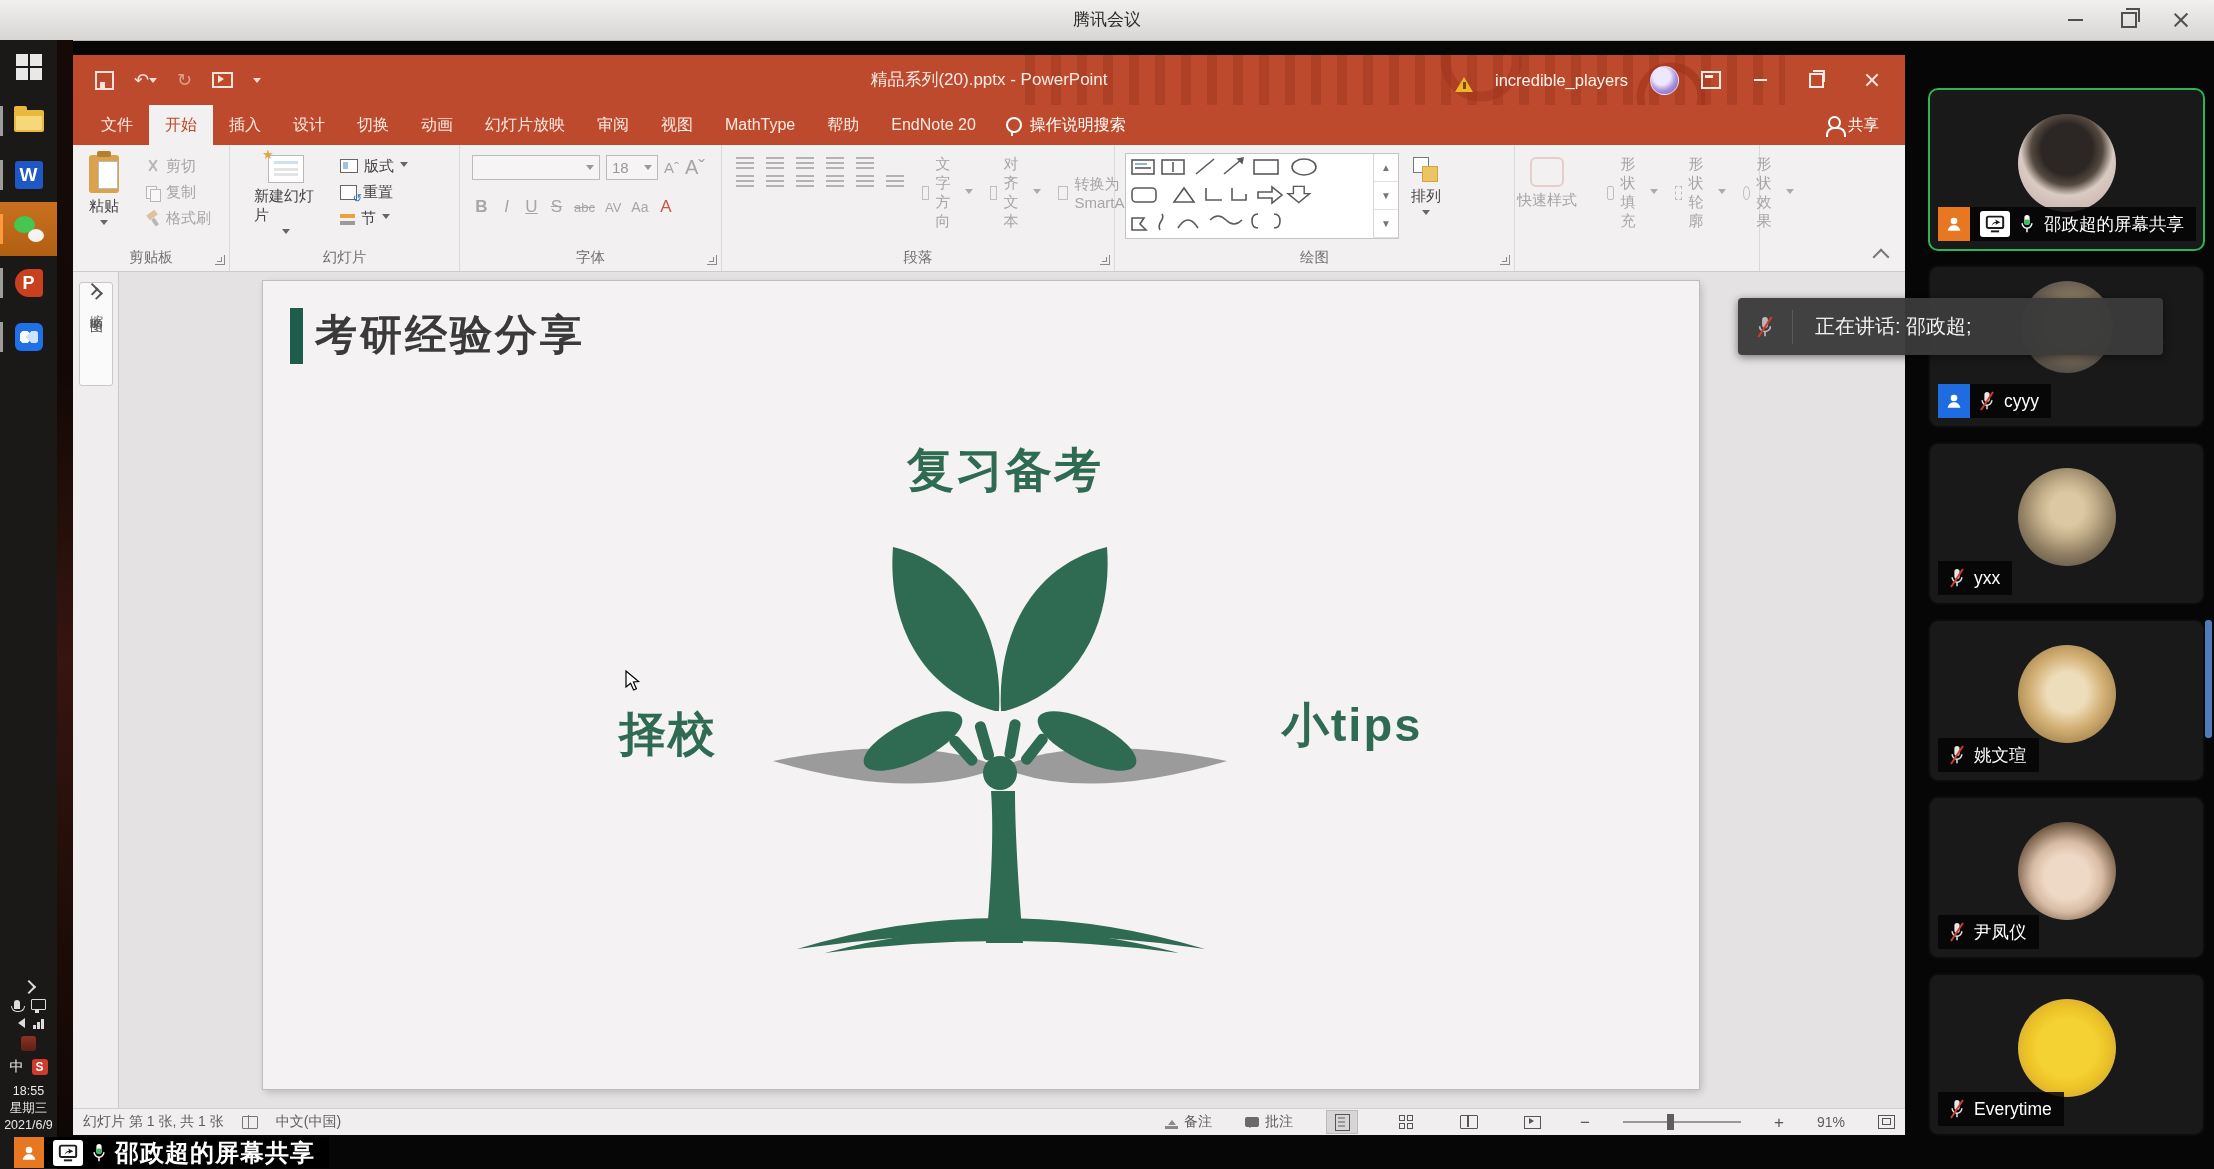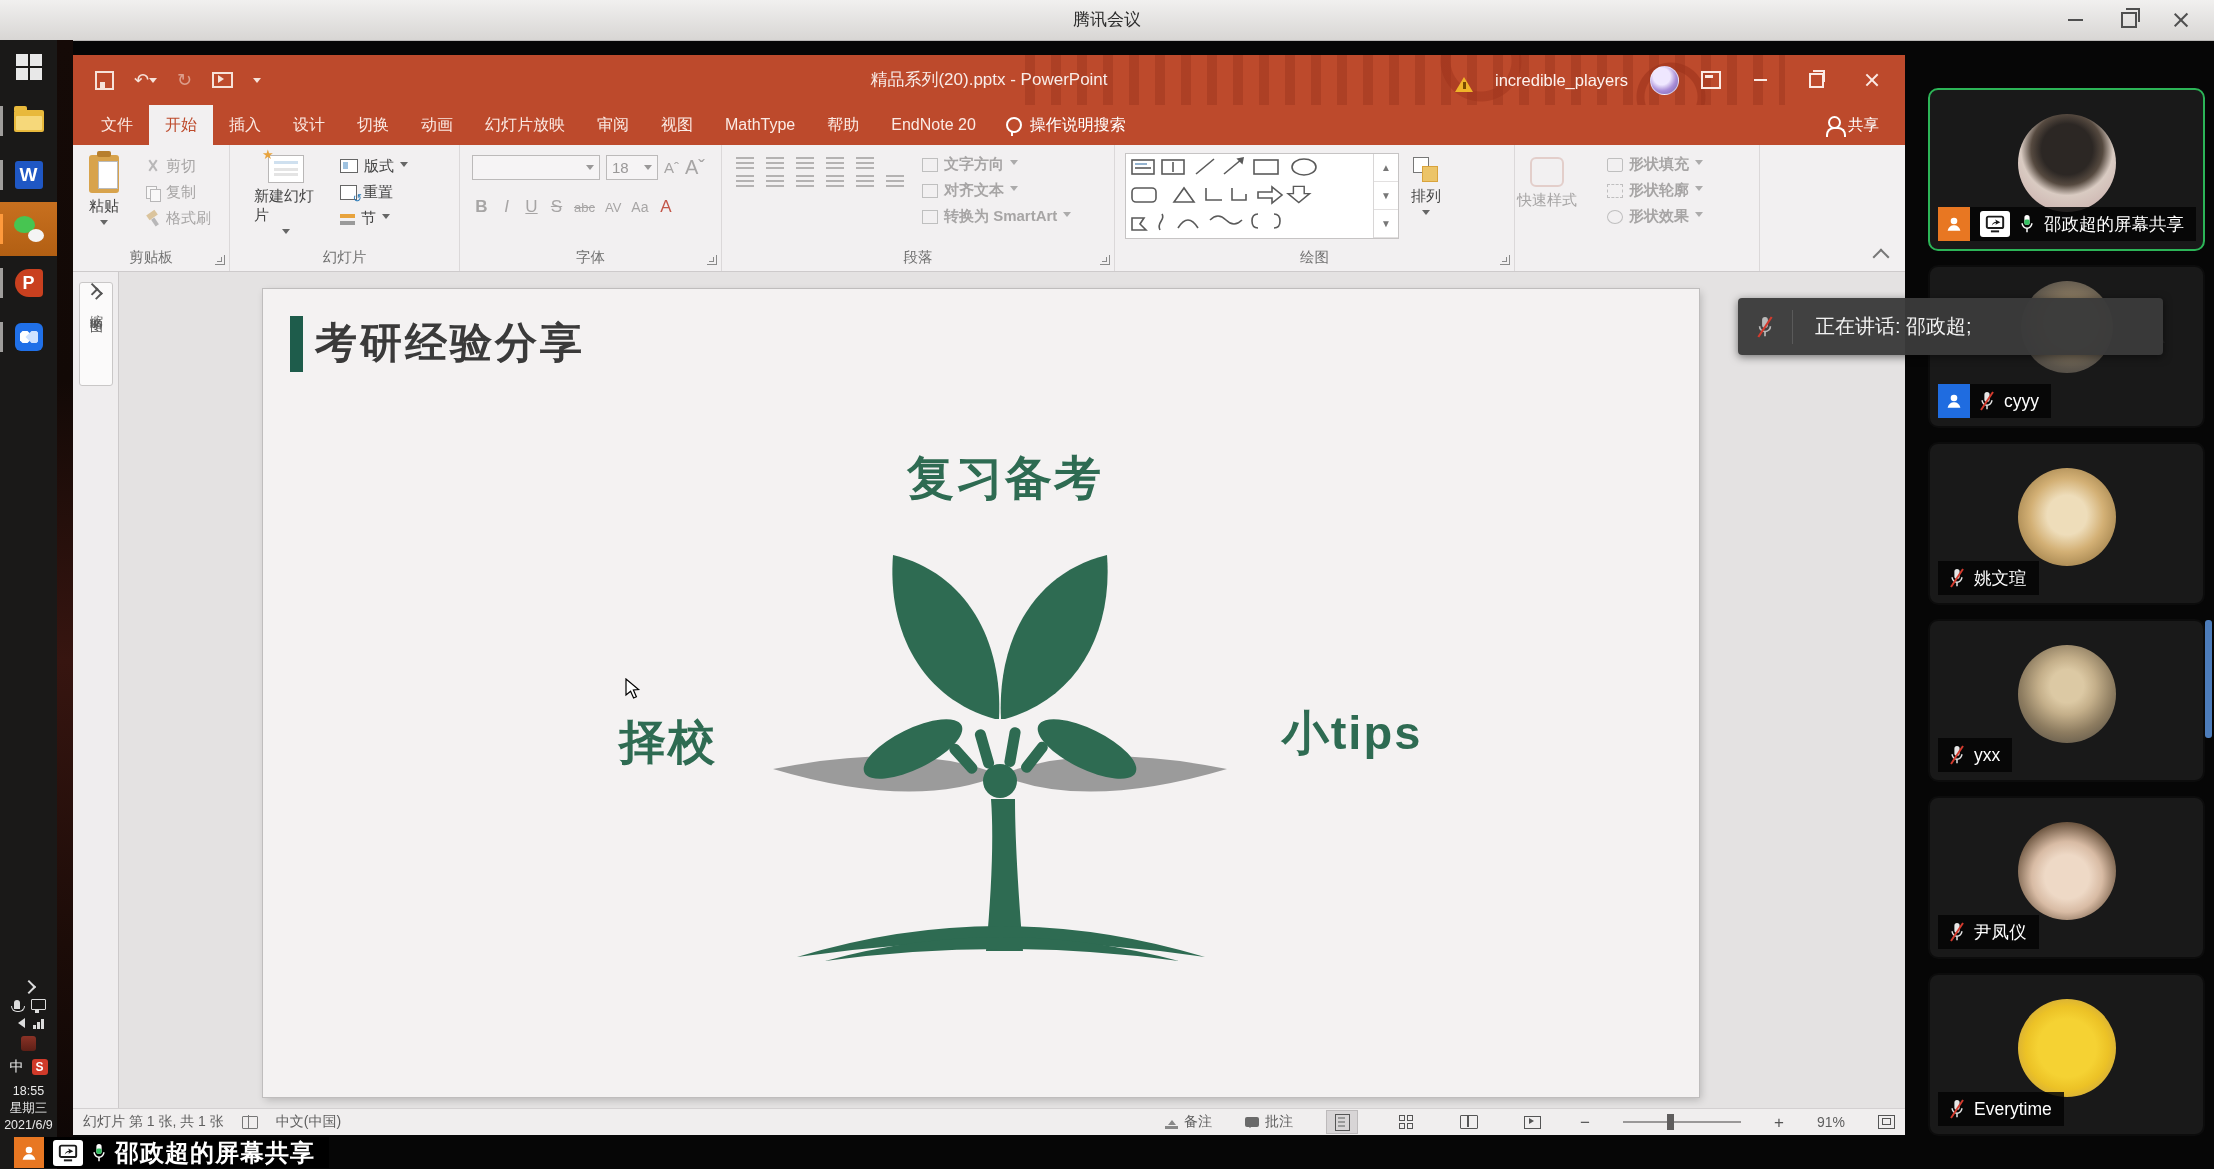--- a/index.html
+++ b/index.html
@@ -136,21 +136,21 @@
   .ic-reset:after{content:"↺";position:absolute;right:-6px;bottom:-6px;font-size:11px;color:#2a7ab8;}
   .ic-section{width:15px;height:4px;background:#e8a33d;box-shadow:0 7px 0 #9a9a9a;margin-top:-4px;}
   .combo{height:25px;background:#f6f4f5;border:1px solid #bcbaba;display:flex;align-items:center;justify-content:space-between;padding:0 5px;color:#9a9898;font-size:15px;box-sizing:border-box;}
   .combo .cc{width:0;height:0;border:4px solid transparent;border-top:5px solid #9a9898;margin-top:4px;}
   .fontline{display:flex;align-items:center;gap:10px;font-size:17px;color:#a7a5a5;}
   .fontline .fb{min-width:15px;text-align:center;}
   .fb.b{font-weight:bold}.fb.i{font-style:italic}.fb.u{text-decoration:underline}.fb.s{text-decoration:line-through}
   .paragraph-icons{display:grid;grid-template-columns:repeat(6,24px);gap:4px 6px;}
   .pic{width:18px;height:14px;background:
       repeating-linear-gradient(#a9a7a7 0 2px, transparent 2px 5px);opacity:.85;}
-  .pright{display:flex;flex-direction:column;gap:7px;font-weight:bold;}
+  .pright{display:flex;flex-direction:row;gap:17px;}
   .pr-item{display:flex;align-items:center;gap:6px;}
   .pr-ic{width:14px;height:12px;border:1.5px solid #aaa;opacity:.7;}
   .shape-box{width:272px;height:84px;background:#fff;border:1px solid #c6c4c4;margin:8px 0 0 10px;display:flex;}
   .shape-grid{flex:1;}
   .shape-scroll{width:24px;border-left:1px solid #d8d6d6;display:flex;flex-direction:column;}
   .shape-scroll div{flex:1;display:flex;align-items:center;justify-content:center;border-bottom:1px solid #e2e0e0;color:#777;font-size:10px;}
   .arrange-sq{width:26px;height:26px;position:relative;}
   .arrange-sq:before{content:"";position:absolute;left:0;top:0;width:14px;height:14px;border:1.5px solid #777;background:#fff;}
   .arrange-sq:after{content:"";position:absolute;left:9px;top:9px;width:14px;height:14px;background:#ecc468;border:1.5px solid #d9a33c;}
   .qstyle{width:30px;height:26px;border:2px solid #d9b8b0;border-radius:6px;opacity:.6;}
@@ -162,21 +162,21 @@
   .collapse-chev{position:absolute;right:18px;bottom:8px;width:10px;height:10px;border-top:2px solid #777;border-left:2px solid #777;transform:rotate(45deg);}
 
   
   .workspace{position:relative;height:836px;background:#e4e2e2;overflow:hidden;}
   .thumb-pane{position:absolute;left:0;top:0;width:45px;height:100%;background:#efedee;border-right:1px solid #ccc9ca;}
   .thumb-tab{position:absolute;left:6px;top:10px;width:32px;height:96px;background:#fbfafa;border:1px solid #c9c7c7;border-radius:3px;
     display:flex;flex-direction:column;align-items:center;padding-top:6px;gap:6px;}
   .dbl-chev{width:7px;height:7px;border-top:2px solid #555;border-right:2px solid #555;transform:rotate(45deg);position:relative;}
   .dbl-chev:after{content:"";position:absolute;left:-6px;top:-2px;width:7px;height:7px;border-top:2px solid #555;border-right:2px solid #555;}
   .vtext{writing-mode:vertical-rl;font-size:13px;color:#555;letter-spacing:3px;}
-  .slide{position:absolute;left:190px;top:17px;width:1436px;height:808px;background:#f4f2f2;box-shadow:0 0 0 1px #bfbdbd,2px 3px 8px rgba(0,0,0,.2);}
+  .slide{position:absolute;left:190px;top:9px;width:1436px;height:808px;background:#f4f2f2;box-shadow:0 0 0 1px #bfbdbd,2px 3px 8px rgba(0,0,0,.2);}
   .slide-titlebar{position:absolute;left:27px;top:27px;width:13px;height:56px;background:#1e5c4b;}
   .slide-title{position:absolute;left:52px;top:26px;font-size:42px;font-weight:bold;color:#3a3a3a;letter-spacing:3px;font-family:"Liberation Serif","DejaVu Serif",serif;}
   .branch{position:absolute;font-weight:bold;color:var(--slide-green,#2e6b52);font-size:47px;transform:translateX(-50%);letter-spacing:2px;}
   .cursor-arrow{position:absolute;left:362px;top:389px;}
 
   
   .statusbar{position:relative;height:27px;background:#f0eeee;border-top:1px solid #d3d0d1;display:flex;align-items:center;font-size:14px;color:#5e5e5e;padding:0 10px;box-sizing:border-box;gap:18px;}
   .sb-right{margin-left:auto;display:flex;align-items:center;gap:33px;}
   .sb-ic-book{width:14px;height:11px;border:1.5px solid #777;border-radius:1px;position:relative;}
   .sb-ic-book:after{content:"";position:absolute;left:5px;top:-2px;width:1.5px;height:13px;background:#777;}
@@ -683,42 +683,42 @@
           <rect x="8.5" y="2" width="7" height="13" rx="3.5" fill="#e6e6e6"></rect>
           <path d="M5.5 13 a6.5 6.5 0 0 0 13 0" fill="none" stroke="#e6e6e6" stroke-width="2"></path>
           <line x1="12" y1="20" x2="12" y2="25" stroke="#e6e6e6" stroke-width="2"></line>
           <line x1="4" y1="26" x2="20" y2="2" stroke="#d23b2e" stroke-width="2.6"></line>
         </svg>
         <span>cyyy</span>
       </div>
     </div>
 
     <div class="tile">
+      <div class="pav av3"></div>
+      <div class="tile-label" style="padding-left:10px">
+        <svg width="18" height="22" viewBox="0 0 24 28">
+          <rect x="8.5" y="2" width="7" height="13" rx="3.5" fill="#e6e6e6"></rect>
+          <path d="M5.5 13 a6.5 6.5 0 0 0 13 0" fill="none" stroke="#e6e6e6" stroke-width="2"></path>
+          <line x1="12" y1="20" x2="12" y2="25" stroke="#e6e6e6" stroke-width="2"></line>
+          <line x1="4" y1="26" x2="20" y2="2" stroke="#d23b2e" stroke-width="2.6"></line>
+        </svg>
+        <span>yxx</span>
+      </div>
+    </div>
+
+    <div class="tile">
       <div class="pav av4"></div>
       <div class="tile-label" style="padding-left:10px">
         <svg width="18" height="22" viewBox="0 0 24 28">
           <rect x="8.5" y="2" width="7" height="13" rx="3.5" fill="#e6e6e6"></rect>
           <path d="M5.5 13 a6.5 6.5 0 0 0 13 0" fill="none" stroke="#e6e6e6" stroke-width="2"></path>
           <line x1="12" y1="20" x2="12" y2="25" stroke="#e6e6e6" stroke-width="2"></line>
           <line x1="4" y1="26" x2="20" y2="2" stroke="#d23b2e" stroke-width="2.6"></line>
         </svg>
         <span>姚文瑄</span>
-      </div>
-    </div>
-
-    <div class="tile">
-      <div class="pav av3"></div>
-      <div class="tile-label" style="padding-left:10px">
-        <svg width="18" height="22" viewBox="0 0 24 28">
-          <rect x="8.5" y="2" width="7" height="13" rx="3.5" fill="#e6e6e6"></rect>
-          <path d="M5.5 13 a6.5 6.5 0 0 0 13 0" fill="none" stroke="#e6e6e6" stroke-width="2"></path>
-          <line x1="12" y1="20" x2="12" y2="25" stroke="#e6e6e6" stroke-width="2"></line>
-          <line x1="4" y1="26" x2="20" y2="2" stroke="#d23b2e" stroke-width="2.6"></line>
-        </svg>
-        <span>yxx</span>
       </div>
     </div>
 
     <div class="tile">
       <div class="pav av5"></div>
       <div class="tile-label" style="padding-left:10px">
         <svg width="18" height="22" viewBox="0 0 24 28">
           <rect x="8.5" y="2" width="7" height="13" rx="3.5" fill="#e6e6e6"></rect>
           <path d="M5.5 13 a6.5 6.5 0 0 0 13 0" fill="none" stroke="#e6e6e6" stroke-width="2"></path>
           <line x1="12" y1="20" x2="12" y2="25" stroke="#e6e6e6" stroke-width="2"></line>

